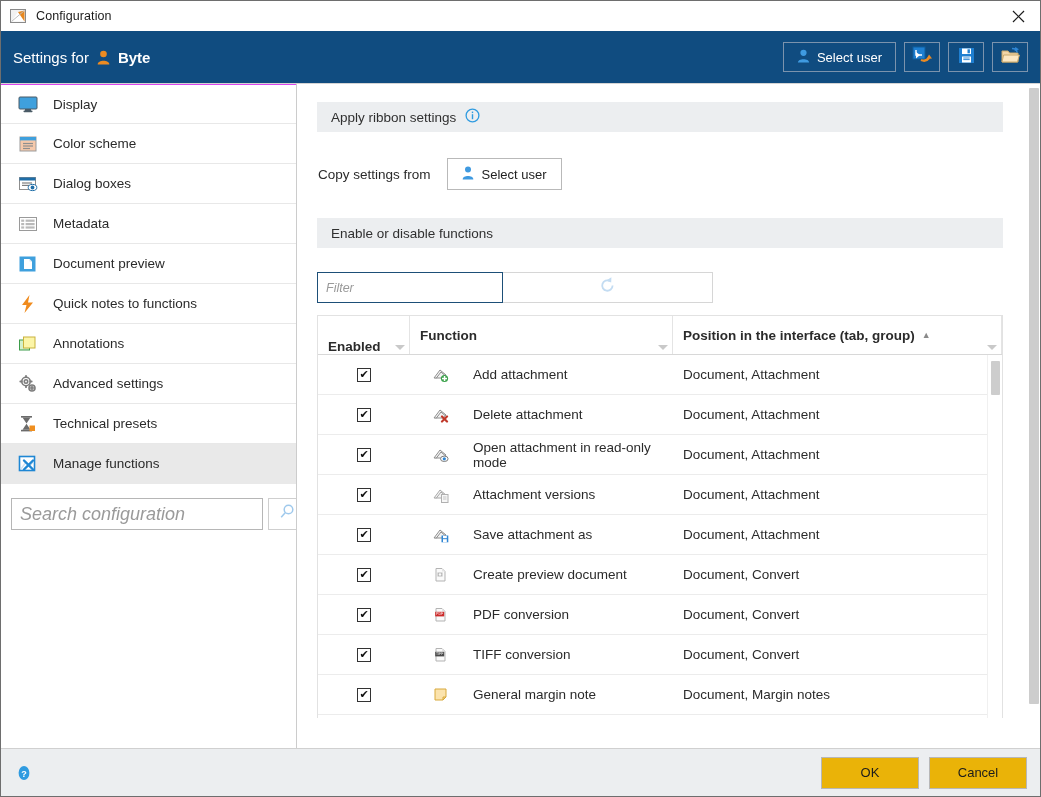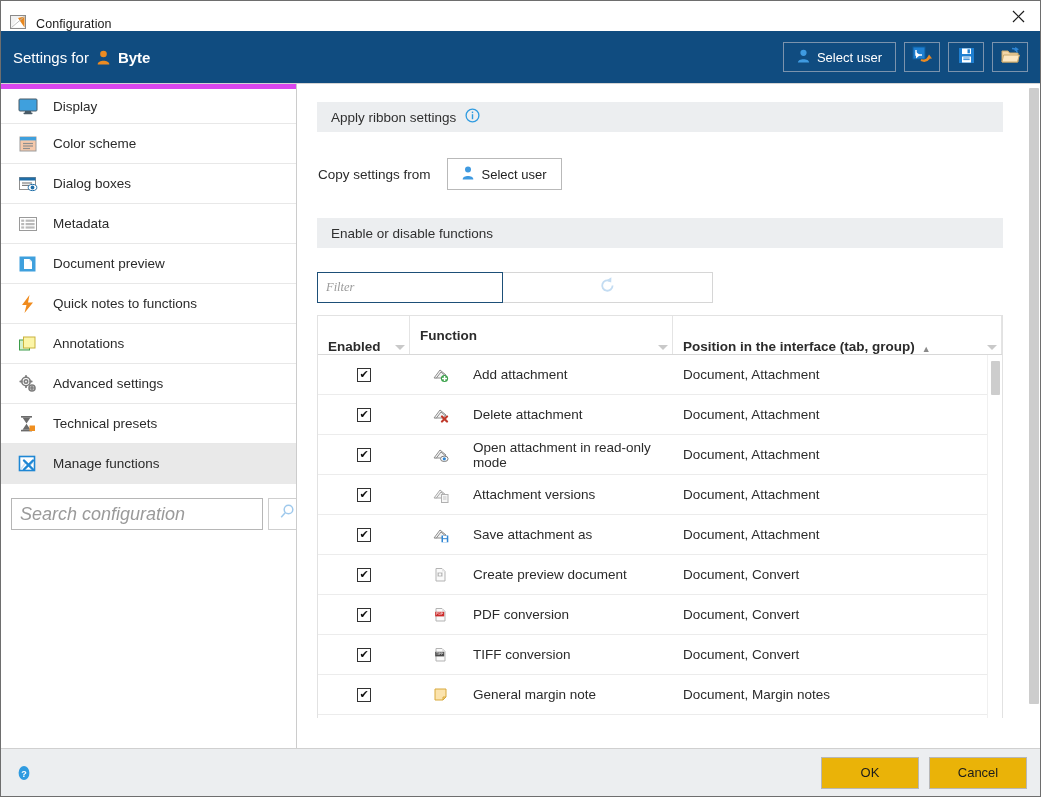--- a/index.html
+++ b/index.html
@@ -14,21 +14,21 @@
     position: relative;
     border: 1px solid #6e6e6e;
     background: #ffffff;
     display: flex; flex-direction: column;
   }
 
   
   .titlebar {
     height: 30px; flex: 0 0 30px;
     background: #ffffff;
-    display: flex; align-items: flex-end;
+    display: flex; align-items: center;
     position: relative;
   }
   .titlebar-icon {
     width: 17px; height: 17px; margin-left: 9px; margin-right: 9px;
     position: relative; flex: 0 0 17px;
   }
   .titlebar-title {
     font-size: 12.5px; color: #1a1a1a; letter-spacing: .1px;
   }
   .titlebar-close {
@@ -86,21 +86,21 @@
     overflow: hidden;
   }
   .nav-item {
     height: 40px; flex: 0 0 40px;
     display: flex; align-items: center; gap: 14px;
     padding-left: 16px;
     border-bottom: 1px solid #e8e8e8;
     font-size: 13.5px; color: #2b2b2b;
     cursor: default;
   }
-  .nav-item:first-child { border-top: 5px solid #d946ef; }
+  .nav-item:first-child { border-top: 1px solid #d946ef; }
   .nav-item.selected { background: #e9e9e9; border-bottom-color: #e9e9e9; }
   .nav-icon { width: 22px; height: 22px; flex: 0 0 22px; position: relative; }
 
   .search-row {
     display: flex; align-items: center; gap: 5px;
     padding: 14px 12px 0 10px;
   }
   .search-input {
     flex: 1 1 auto; height: 32px;
     border: 1px solid #b6b6b6; background: #fff;
@@ -141,21 +141,21 @@
     display: flex; align-items: center; gap: 8px;
     padding: 0 14px; font-size: 13px; color: #222;
     cursor: default;
   }
 
   
   .filter-block { margin-top: 24px; display: flex; }
   .filter-input {
     width: 186px; height: 31px;
     border: 1px solid #1d4f78; background: #fff;
-    font-family: Liberation Serif, serif;
+    font-family: Liberation Sans, sans-serif;
     font-size: 12.5px; font-style: italic; color: #8a8a8a;
     padding: 0 8px; outline: none;
   }
   .filter-input::placeholder { color: #9a9a9a; font-style: italic; }
   .filter-reset {
     width: 210px; height: 31px;
     border: 1px solid #d6d6d6; border-left: none; background: #fff;
     display: flex; align-items: center; justify-content: center;
     cursor: default;
   }
@@ -173,21 +173,21 @@
   .thead { display: flex; height: 39px; flex: 0 0 39px; border-bottom: 1px solid #d8d8d8; }
   .th {
     position: relative;
     display: flex; align-items: center;
     font-size: 13.5px; font-weight: 700; color: #2b2b2b;
     border-right: 1px solid #e4e4e4;
     padding-left: 10px;
   }
   .th.c-enabled { width: 92px; flex: 0 0 92px; align-items: flex-end; }
   .th.c-func { width: 263px; flex: 0 0 263px; }
-  .th.c-pos { flex: 1 1 auto; align-items: flex-end; }
+  .th.c-pos { flex: 1 1 auto; }
   .th .sort-asc { margin-left: 7px; display:inline-block; }
   .th .col-arrow {
     position: absolute; right: 4px; bottom: 4px;
     width: 0; height: 0;
     border-left: 5px solid transparent;
     border-right: 5px solid transparent;
     border-top: 5px solid #c9c9c9;
   }
   .tbody { flex: 1 1 auto; overflow: hidden; position: relative; }
   .trow {

